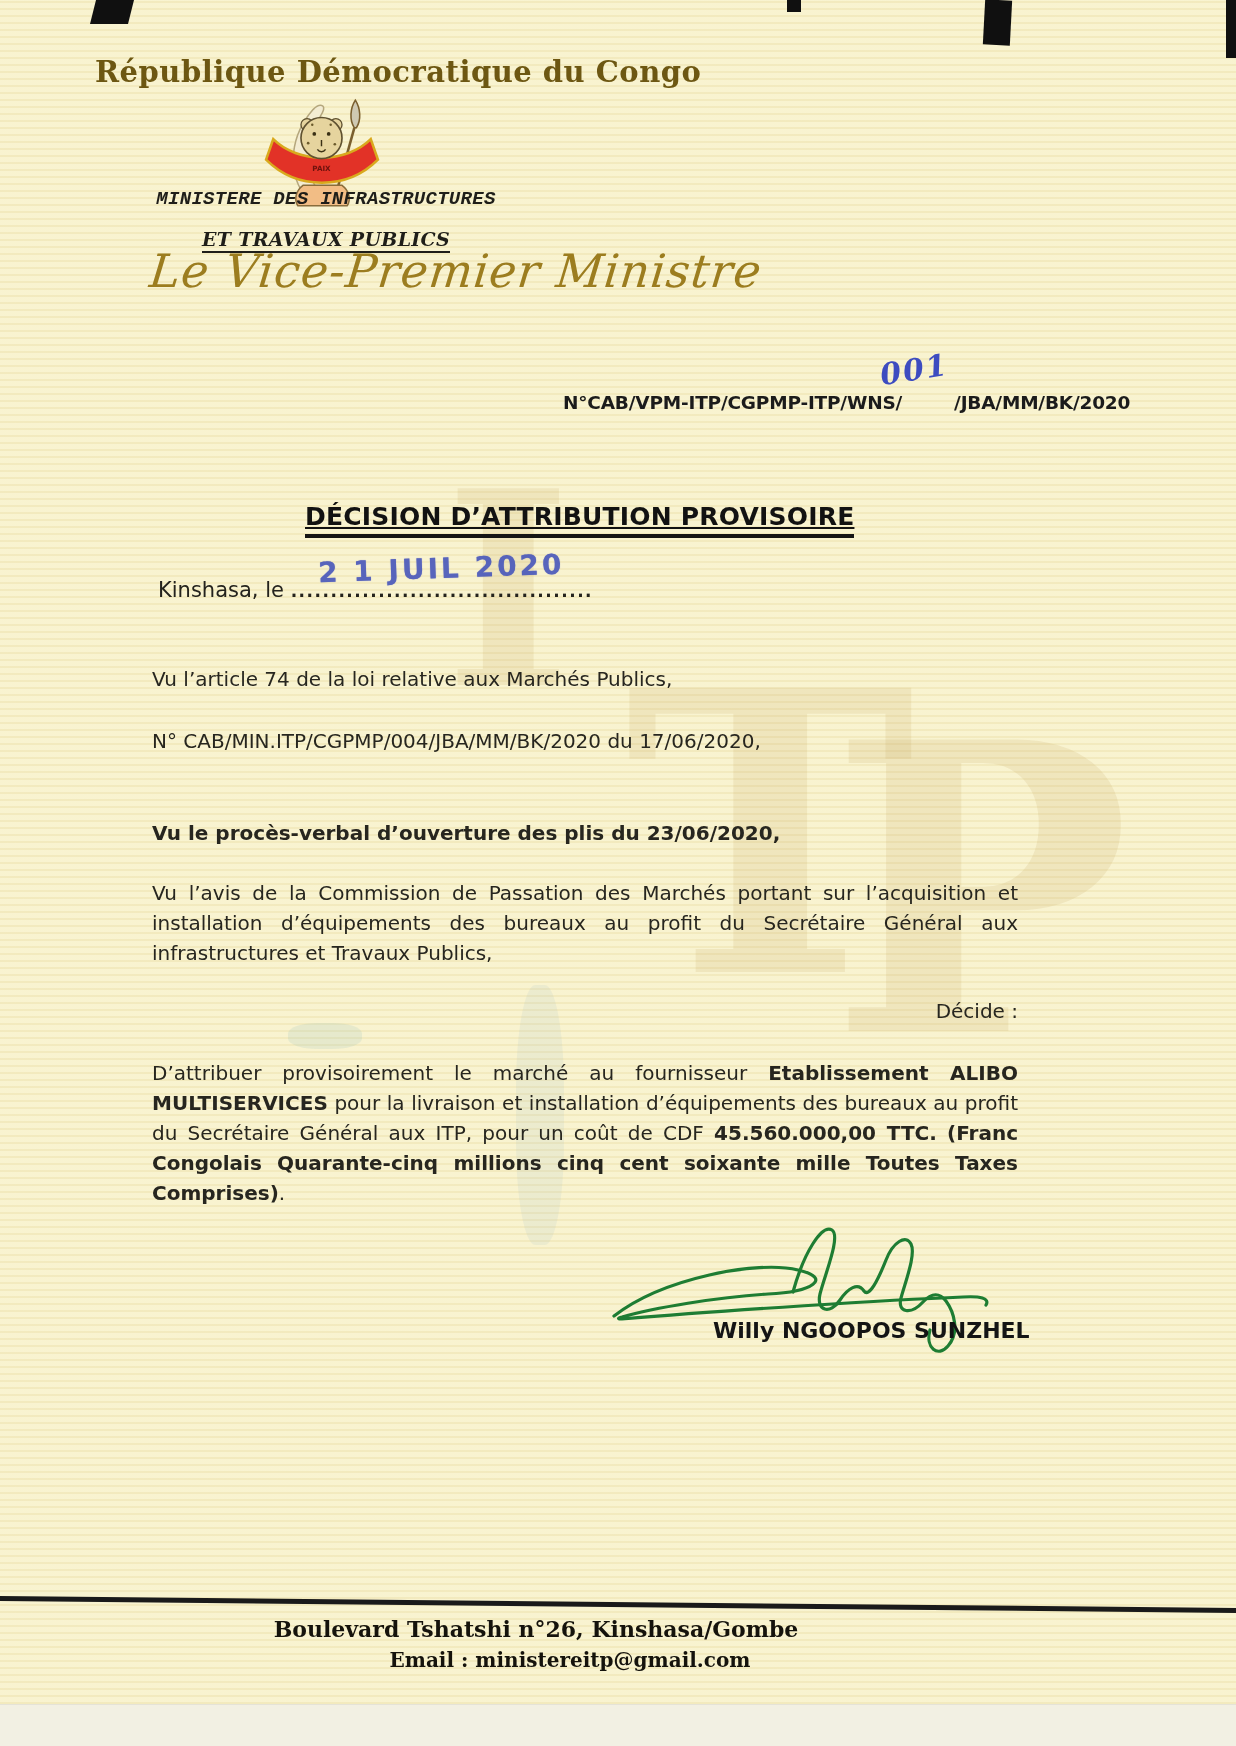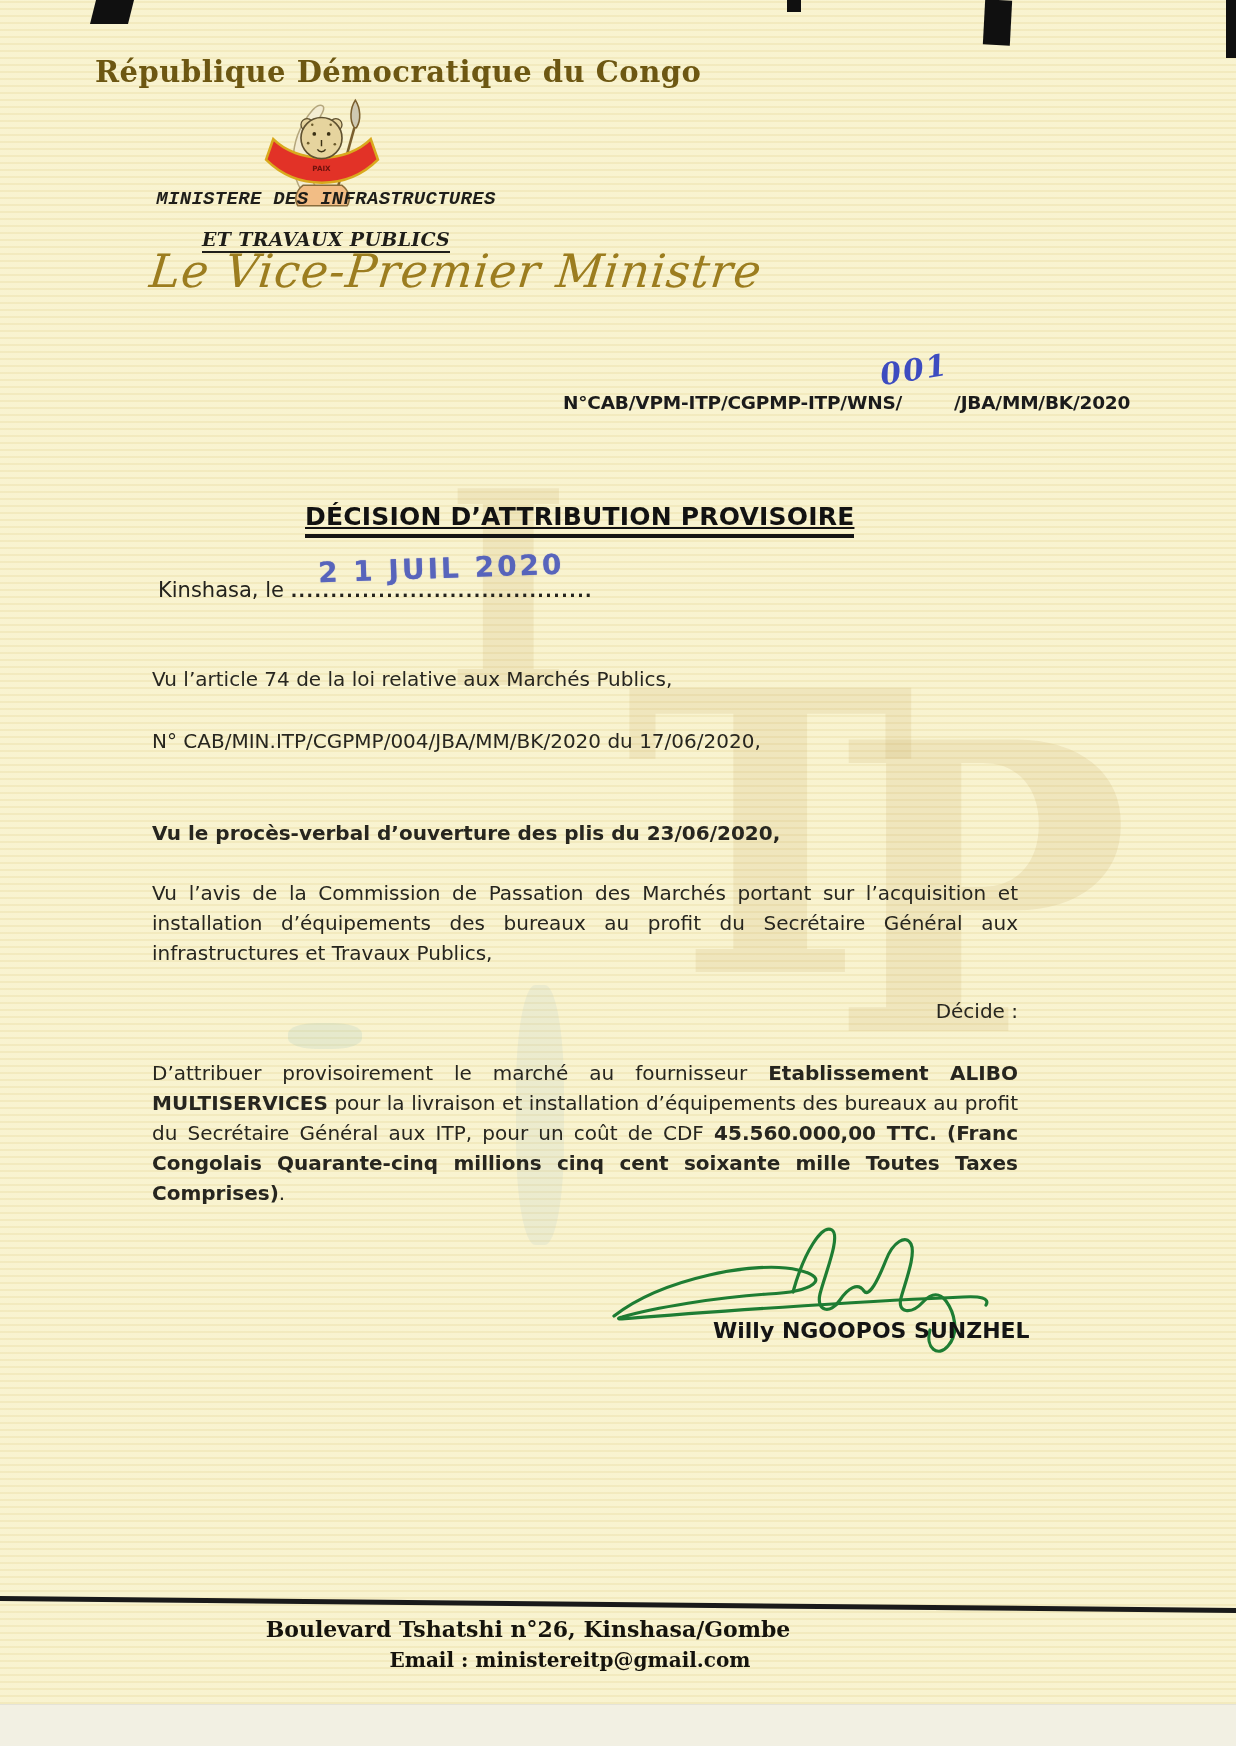--- a/index.html
+++ b/index.html
@@ -60,21 +60,21 @@
   .wm{
     font-family:"DejaVu Serif", serif;font-weight:bold;
     color:rgba(193,163,92,0.16);line-height:1;
   }
   .tint{border-radius:40%;}
   
   .sig-name{font-weight:bold;font-size:22px;color:#141414;text-align:center;width:272px;white-space:nowrap;}
   
   .footer-rule{background:#1a1a1a;transform:rotate(0.55deg);transform-origin:left center;}
   .footer-text{font-family:"DejaVu Serif", serif;font-weight:bold;text-align:center;width:1056px;color:#15130c;}
-  .footer-address{font-size:22px;}
+  .footer-address{font-size:22px;padding-left:8px;}
   .footer-email{font-size:20px;}
   .bottom-strip{background:#f2f0e3;border-top:1px solid rgba(0,0,0,0.05);}
 </style>
 </head>
 <body>
 
 <div id="page">
 
   <div class="abs artifact" style="left:93px;top:0;width:38px;height:24px;transform:skewX(-14deg);"></div>
   <div class="abs artifact" style="left:787px;top:0;width:14px;height:12px;"></div>

